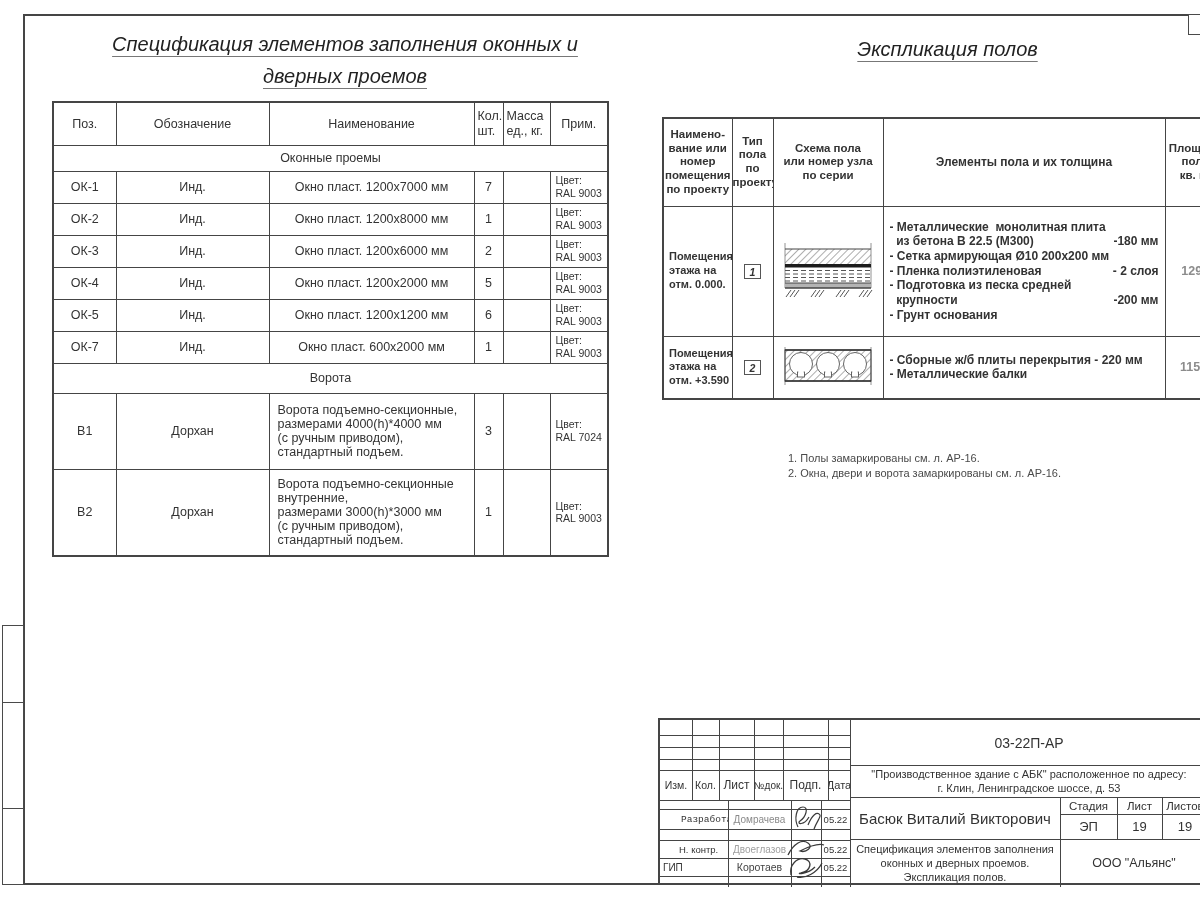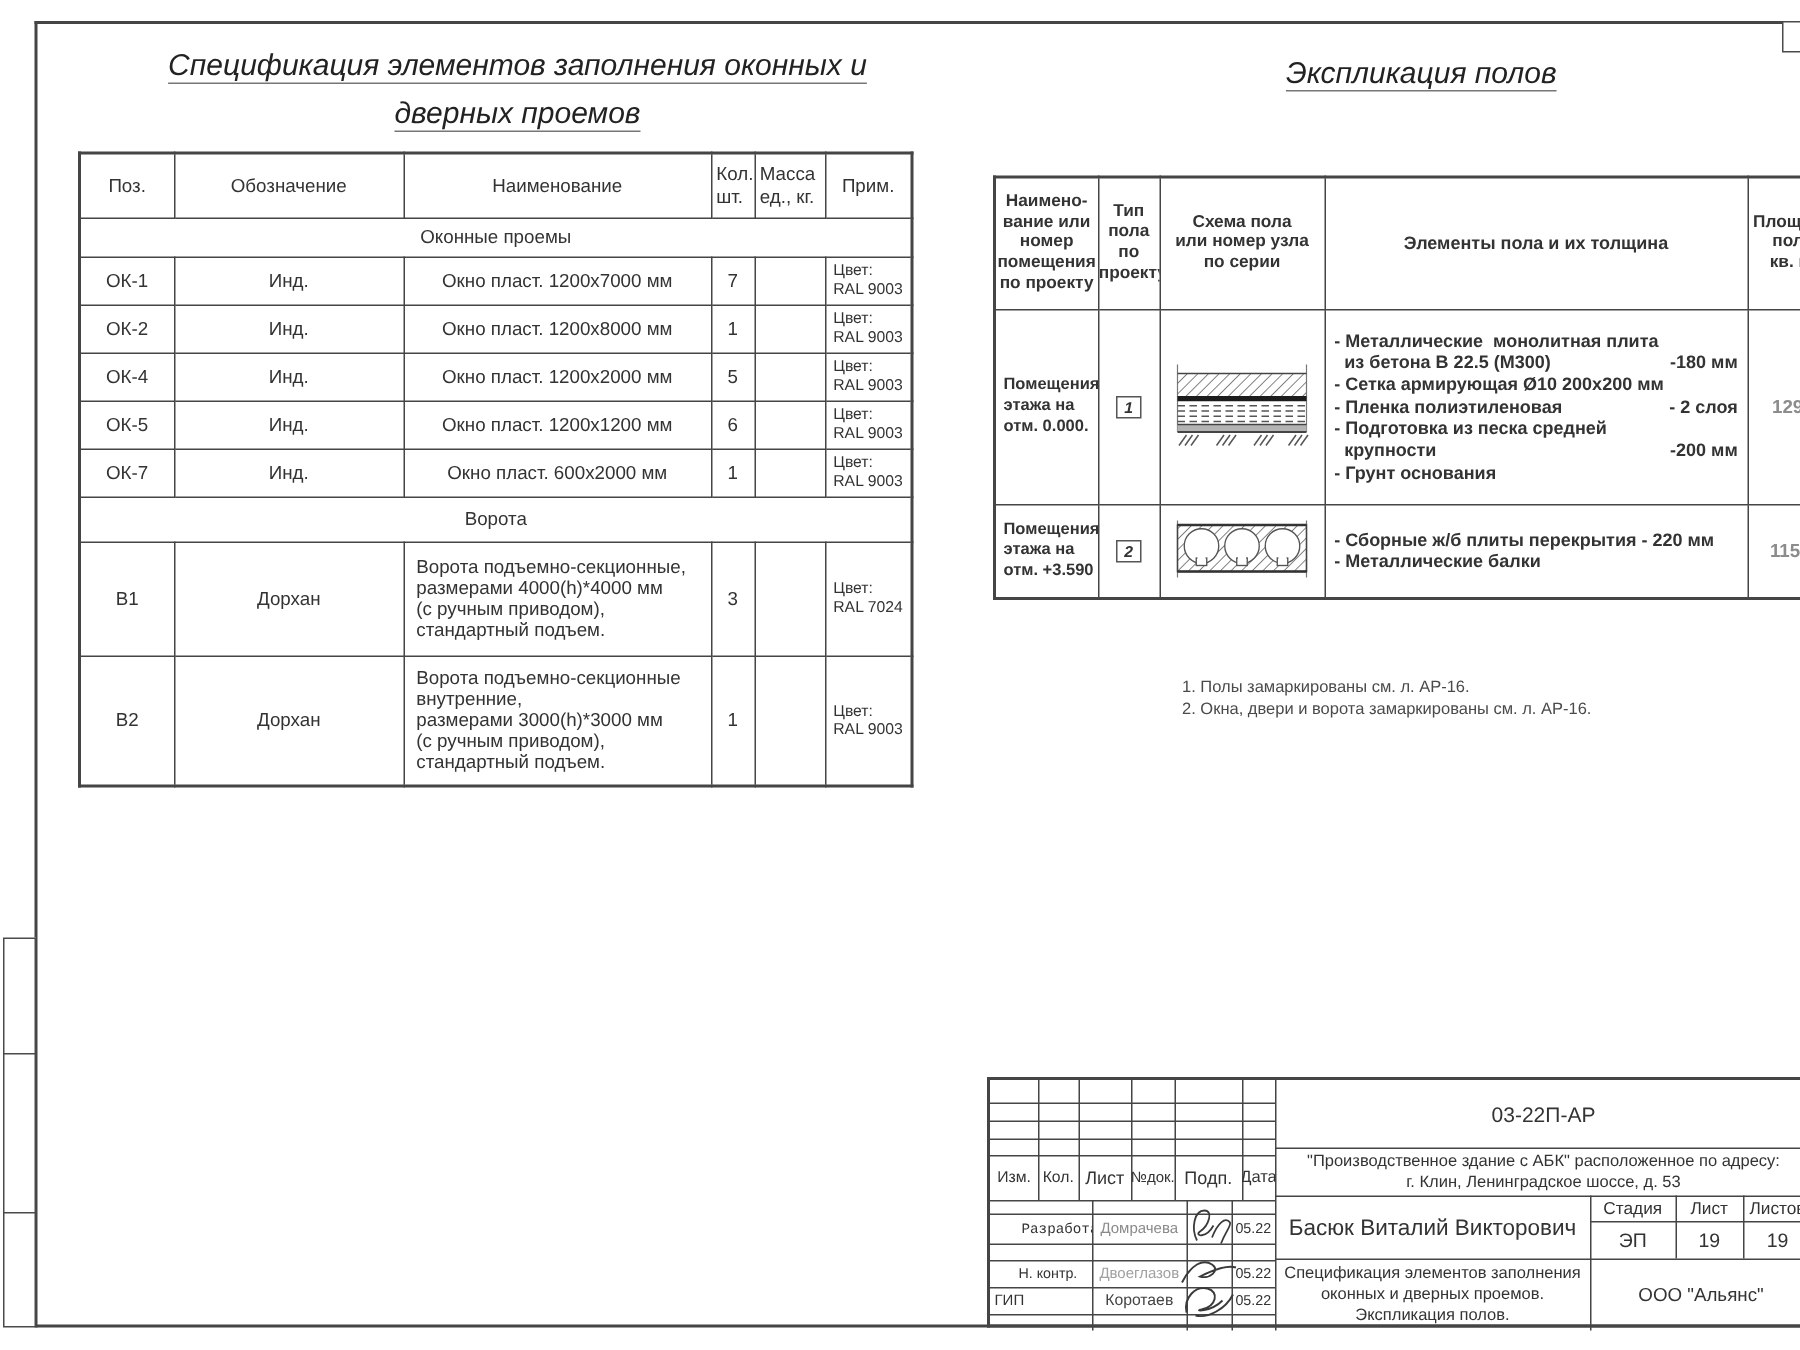--- a/index.html
+++ b/index.html
@@ -104,20 +104,29 @@
     <td>7</td>
     <td></td>
     <td class="note-cell pre">Цвет:
 RAL 9003</td>
   </tr>
   <tr class="r-ok">
     <td>ОК-2</td>
     <td>Инд.</td>
     <td>Окно пласт. 1200х8000 мм</td>
     <td>1</td>
+    <td></td>
+    <td class="note-cell pre">Цвет:
+RAL 9003</td>
+  </tr>
+  <tr class="r-ok">
+    <td>ОК-3</td>
+    <td>Инд.</td>
+    <td>Окно пласт. 1200х6000 мм</td>
+    <td>2</td>
     <td></td>
     <td class="note-cell pre">Цвет:
 RAL 9003</td>
   </tr>
   <tr class="r-ok">
     <td>ОК-4</td>
     <td>Инд.</td>
     <td>Окно пласт. 1200х2000 мм</td>
     <td>5</td>
     <td></td>

